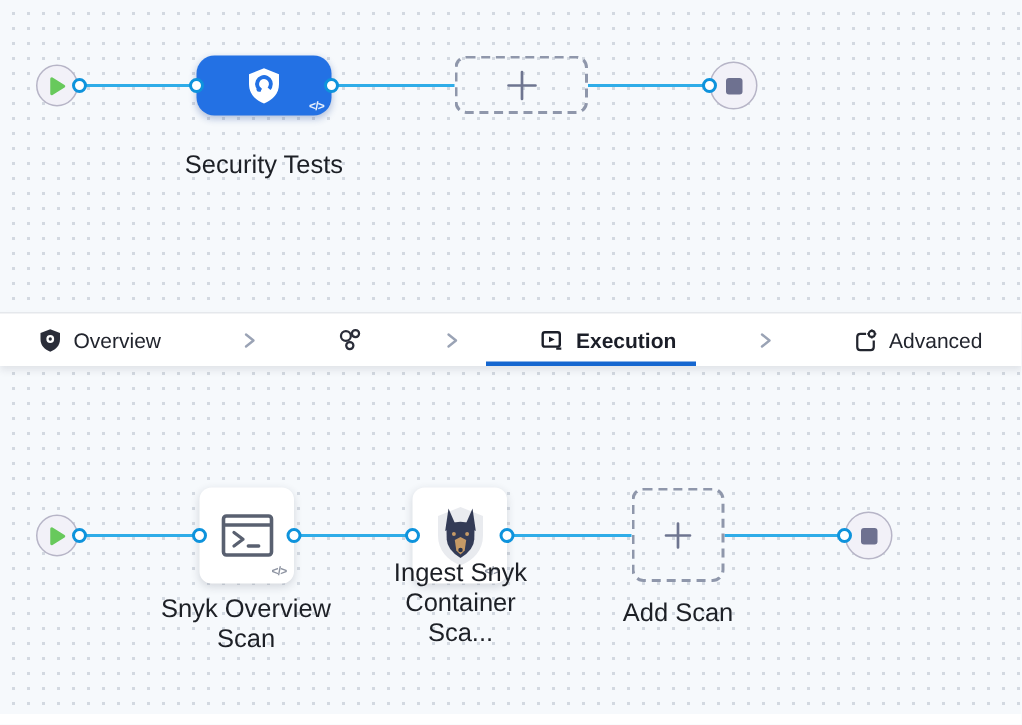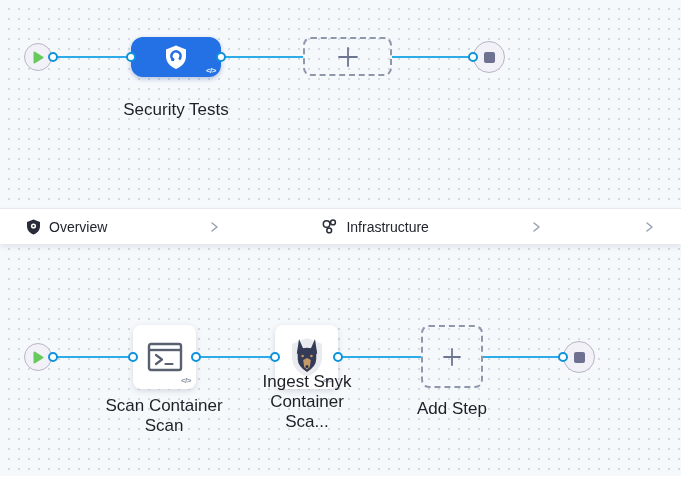--- a/index.html
+++ b/index.html
@@ -149,32 +149,51 @@
         </svg>
     </span>
     <div class="tab">
       <span>
         <svg width="17" height="17" viewBox="0 0 17 17" fill="none" stroke="#2a2d39" stroke-width="1.5">
           <circle cx="5.6" cy="6" r="3.3"></circle>
           <circle cx="12" cy="4.4" r="2.4"></circle>
           <circle cx="8.2" cy="12.4" r="2.4"></circle>
         </svg>
       </span>
-      <span>Infrastructure</span>
     </div>
     <span class="tab-sep">
       <svg width="12" height="12" viewBox="0 0 12 12">
           <path d="M4 2 L9 6 L4 10" fill="none" stroke="#9aa3b5" stroke-width="1.6" stroke-linecap="round" stroke-linejoin="round"></path>
         </svg>
     </span>
+    <div class="tab active">
+      <span>
+        <svg width="16" height="16" viewBox="0 0 16 16" fill="none">
+          <rect x="1.8" y="2.5" width="11.4" height="9.6" rx="1.5" stroke="#1b1e28" stroke-width="1.6"></rect>
+          <path d="M6 5.4 L9.8 7.3 L6 9.2 Z" fill="#1b1e28"></path>
+          <path d="M14.2 13.4 H10.8" stroke="#1b1e28" stroke-width="1.6"></path>
+        </svg>
+      </span>
+      <span>Execution</span>
+    </div>
     <span class="tab-sep">
       <svg width="12" height="12" viewBox="0 0 12 12">
           <path d="M4 2 L9 6 L4 10" fill="none" stroke="#9aa3b5" stroke-width="1.6" stroke-linecap="round" stroke-linejoin="round"></path>
         </svg>
     </span>
+    <div class="tab">
+      <span>
+        <svg width="16" height="16" viewBox="0 0 16 16" fill="none" stroke="#22252e">
+          <path d="M13.5 8 V12.3 C13.5 13.5 12.6 14.4 11.4 14.4 H4.6 C3.4 14.4 2.5 13.5 2.5 12.3 V5.6 C2.5 4.4 3.4 3.5 4.6 3.5 H8.4" stroke-width="1.5"></path>
+          <circle cx="12.2" cy="3.6" r="2" stroke-width="1.4"></circle>
+          <path d="M12.2 0.6 V1.3 M12.2 5.9 V6.6 M9.2 3.6 H9.9 M14.5 3.6 H15.2" stroke-width="1.2"></path>
+        </svg>
+      </span>
+      <span>Advanced</span>
+    </div>
   </div>
 
   <div class="edge" style="left:53px;top:356px;width:80px"></div>
   <div class="edge" style="left:196px;top:356px;width:79px"></div>
   <div class="edge" style="left:338px;top:356px;width:83px"></div>
   <div class="edge" style="left:483px;top:356px;width:80px"></div>
 
   <div class="term-node start" style="left:24px;top:343px">
     <span>
       <svg width="11" height="13" viewBox="0 0 11 13">
@@ -223,18 +242,18 @@
     <span class="end-square"></span>
   </div>
 
   <span class="link-dot" style="left:48px;top:352px"></span>
   <span class="link-dot" style="left:128px;top:352px"></span>
   <span class="link-dot" style="left:191px;top:352px"></span>
   <span class="link-dot" style="left:270px;top:352px"></span>
   <span class="link-dot" style="left:333px;top:352px"></span>
   <span class="link-dot" style="left:558px;top:352px"></span>
 
-  <div class="node-label narrow" style="left:104px;top:396px">Scan Container Scan</div>
+  <div class="node-label narrow" style="left:104px;top:396px">Snyk Overview Scan</div>
   <div class="node-label narrow" style="left:247px;top:372px">Ingest Snyk Container Sca...</div>
-  <div class="node-label" style="left:382px;top:399px">Add Step</div>
+  <div class="node-label" style="left:382px;top:399px">Add Scan</div>
 
   <div class="footer-strip"></div>
 </div>
 
 </body></html>

